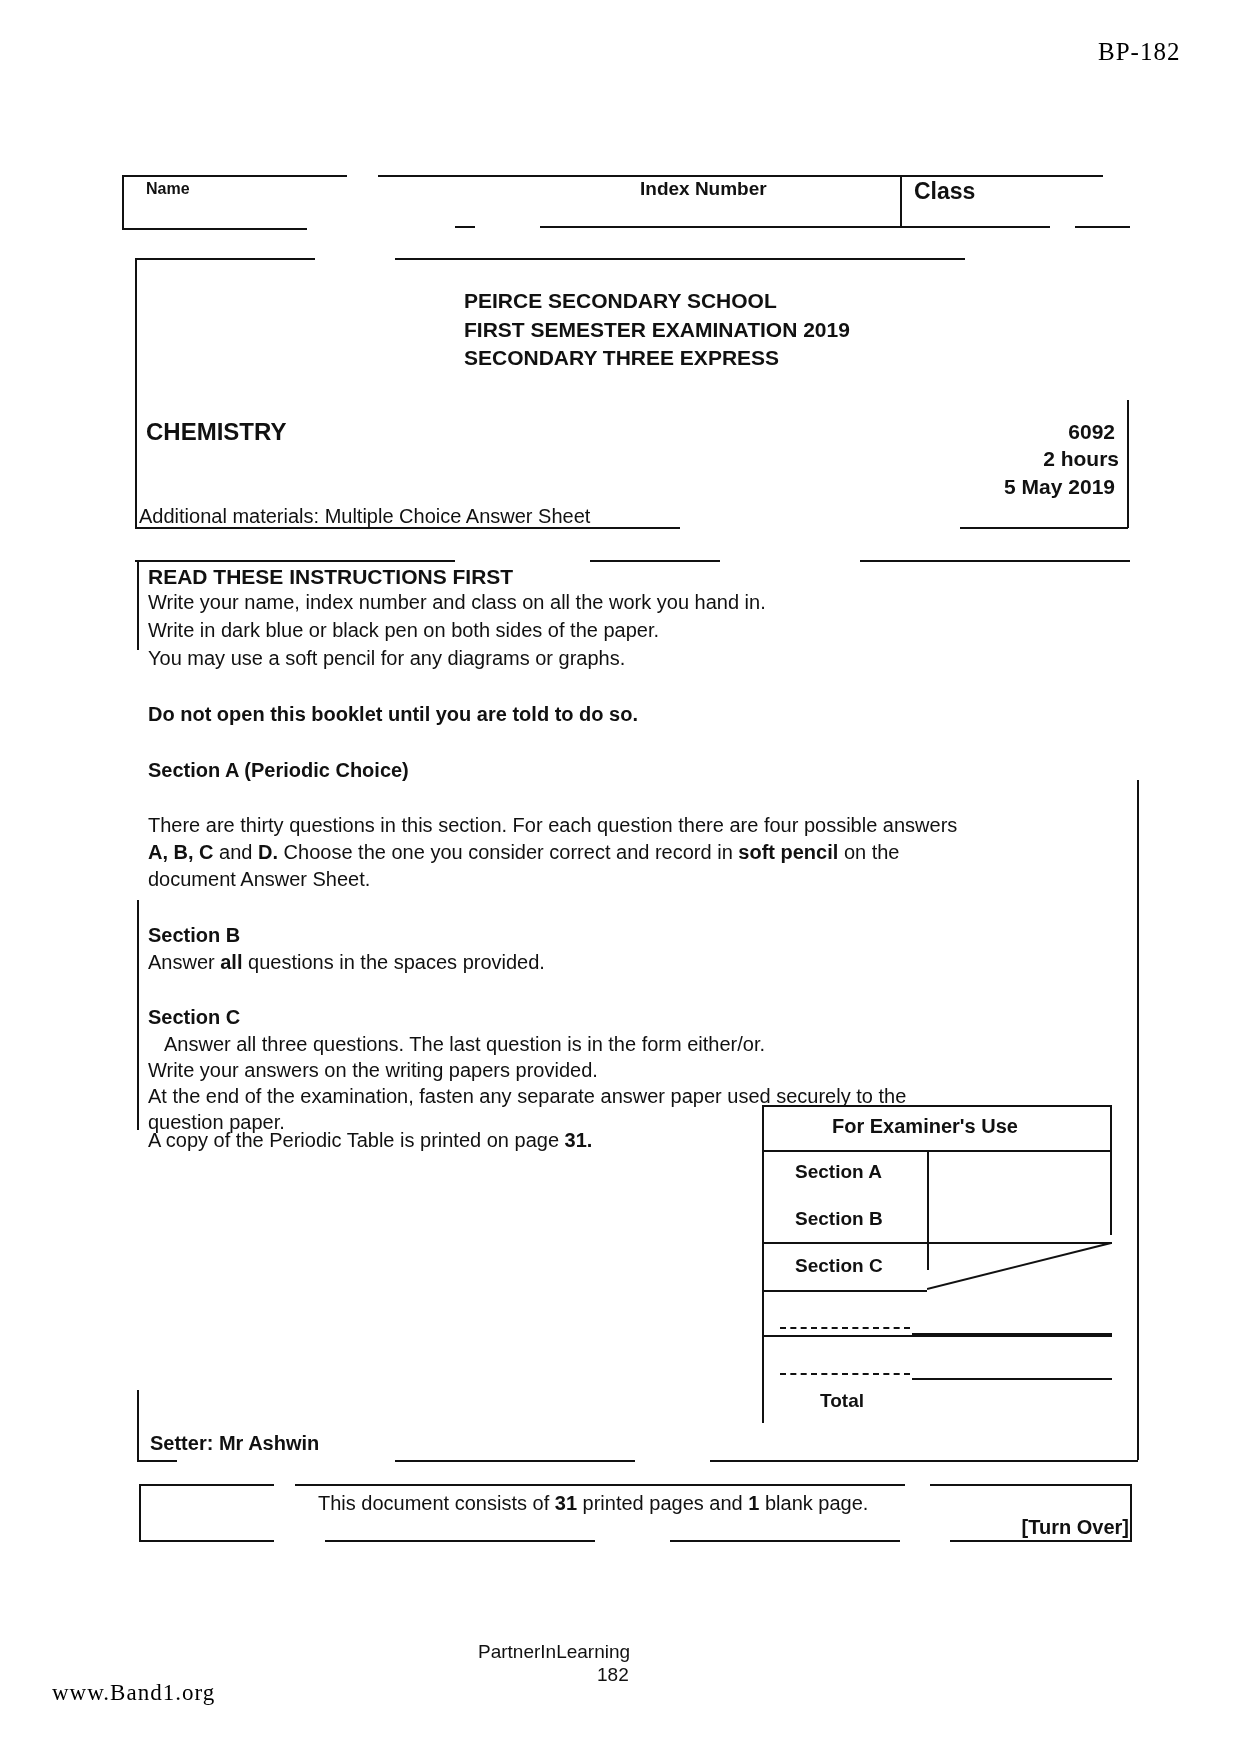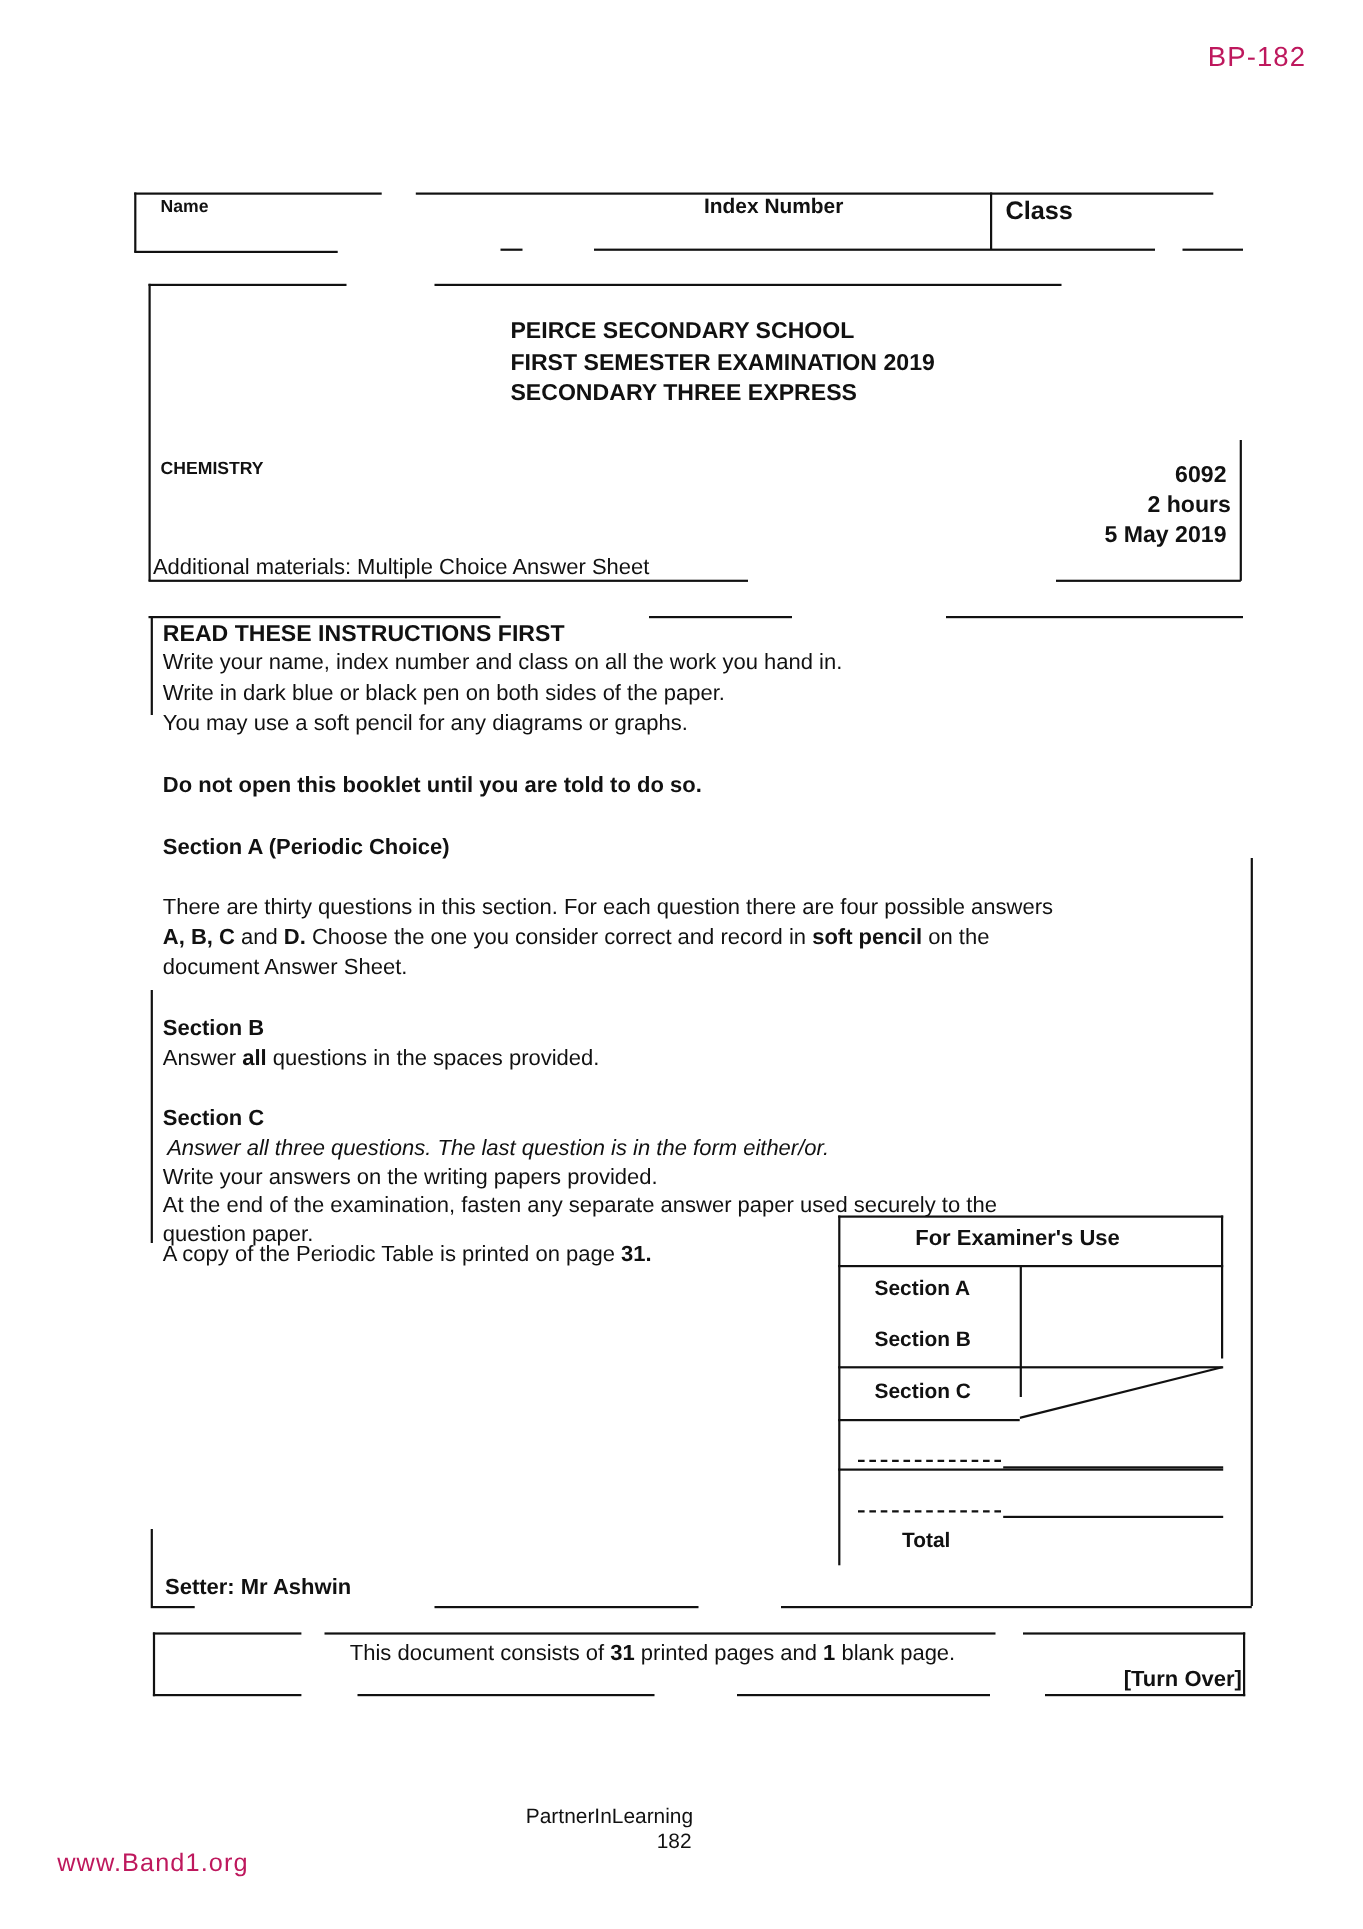--- a/index.html
+++ b/index.html
@@ -1,19 +1,19 @@
 <!DOCTYPE html>
 <html><head>
 <meta charset="utf-8">
 <style>
   html, body { margin: 0; padding: 0; background: #ffffff; }
   body { width: 1239px; height: 1754px; position: relative; overflow: hidden;
          font-family: "Liberation Sans", sans-serif; color: #111; }
   .abs { position: absolute; }
-  .code { font-family: Liberation Sans, sans-serif; font-size: 24px; color: #be185d; letter-spacing: 1px; }
+  .code { font-family: Liberation Serif, serif; font-size: 24px; color: #000000; letter-spacing: 1px; }
   .t { position: absolute; font-size: 20px; white-space: nowrap; }
   .b { font-weight: bold; }
   .hd { font-weight: bold; font-size: 21px; }
   .dash { position: absolute; height: 2px; background: #111; }
   .vdash { position: absolute; width: 2px; background: #111; }
 </style>
 </head>
 <body>
 
 <div class="abs code" style="left:1098px;top:38px;font-size:25px;">BP-182</div>
@@ -35,21 +35,21 @@
 <div>
   <div class="dash" style="left:135px;top:258px;width:180px;"></div>
   <div class="dash" style="left:395px;top:258px;width:570px;"></div>
   <div class="vdash" style="left:135px;top:258px;height:270px;"></div>
   <div class="vdash" style="left:1127px;top:400px;height:128px;"></div>
   <div class="dash" style="left:135px;top:527px;width:545px;"></div>
   <div class="dash" style="left:960px;top:527px;width:168px;"></div>
   <span class="t hd" style="left:464px;top:289px;">PEIRCE SECONDARY SCHOOL</span>
   <span class="t hd" style="left:464px;top:318px;">FIRST SEMESTER EXAMINATION 2019</span>
   <span class="t hd" style="left:464px;top:346px;">SECONDARY THREE EXPRESS</span>
-  <span class="t b" style="left:146px;top:418px;font-size:16px;">CHEMISTRY</span>
+  <span class="t b" style="left:146px;top:418px;font-size:24px;">CHEMISTRY</span>
   <span class="t b" style="right:124px;top:420px;font-size:21px;">6092</span>
   <span class="t b" style="right:120px;top:447px;font-size:21px;">2 hours</span>
   <span class="t b" style="right:124px;top:475px;font-size:21px;">5 May 2019</span>
   <span class="t" style="left:139px;top:505px;">Additional materials: Multiple Choice Answer Sheet</span>
 </div>
 
 <div>
   <div class="dash" style="left:135px;top:560px;width:320px;"></div>
   <div class="dash" style="left:590px;top:560px;width:130px;"></div>
   <div class="dash" style="left:860px;top:560px;width:270px;"></div>
@@ -70,21 +70,21 @@
 
   <span class="t b" style="left:148px;top:759px;">Section A (Periodic Choice)</span>
   <span class="t" style="left:148px;top:814px;">There are thirty questions in this section. For each question there are four possible answers</span>
   <span class="t" style="left:148px;top:841px;"><b>A, B, C</b><span> and </span><b>D.</b><span> Choose the one you consider correct and record in </span><b>soft pencil</b><span> on the</span></span>
   <span class="t" style="left:148px;top:868px;">document Answer Sheet.</span>
 
   <span class="t b" style="left:148px;top:924px;">Section B</span>
   <span class="t" style="left:148px;top:951px;"><span>Answer </span><b>all</b><span> questions in the spaces provided.</span></span>
 
   <span class="t b" style="left:148px;top:1006px;">Section C</span>
-  <span class="t" style="left:152px;top:1033px;font-style:italic;">Answer all three questions. The last question is in the form either/or.</span>
+  <span class="t" style="left:164px;top:1033px;">Answer all three questions. The last question is in the form either/or.</span>
   <span class="t" style="left:148px;top:1059px;">Write your answers on the writing papers provided.</span>
   <span class="t" style="left:148px;top:1085px;">At the end of the examination, fasten any separate answer paper used securely to the</span>
   <span class="t" style="left:148px;top:1111px;">question paper.</span>
   <span class="t" style="left:148px;top:1094px;margin-top:35px;"><span>A copy of the Periodic Table is printed on page </span><b>31.</b></span>
 
   <span class="t b" style="left:150px;top:1432px;">Setter: Mr Ashwin</span>
 </div>
 
 <div style="position:absolute;left:762px;top:1105px;width:350px;height:320px;text-align:right;">
   <div class="dash" style="left:0;top:0;width:350px;"></div>

